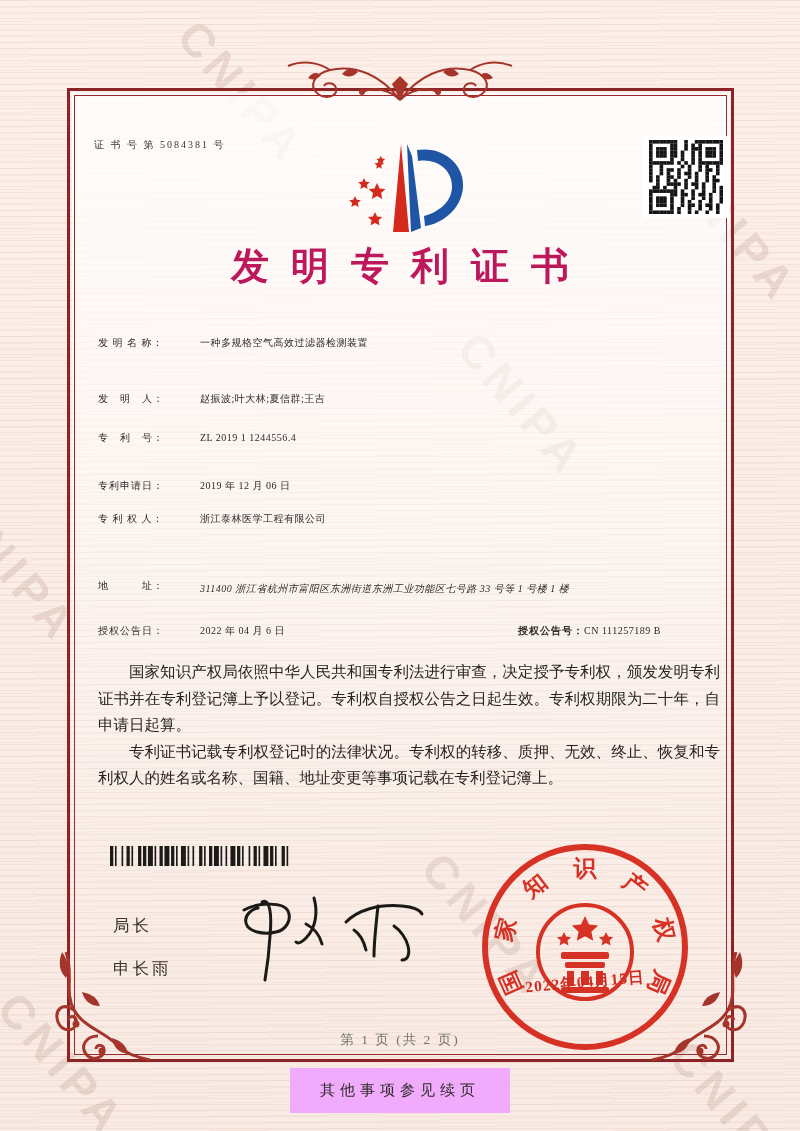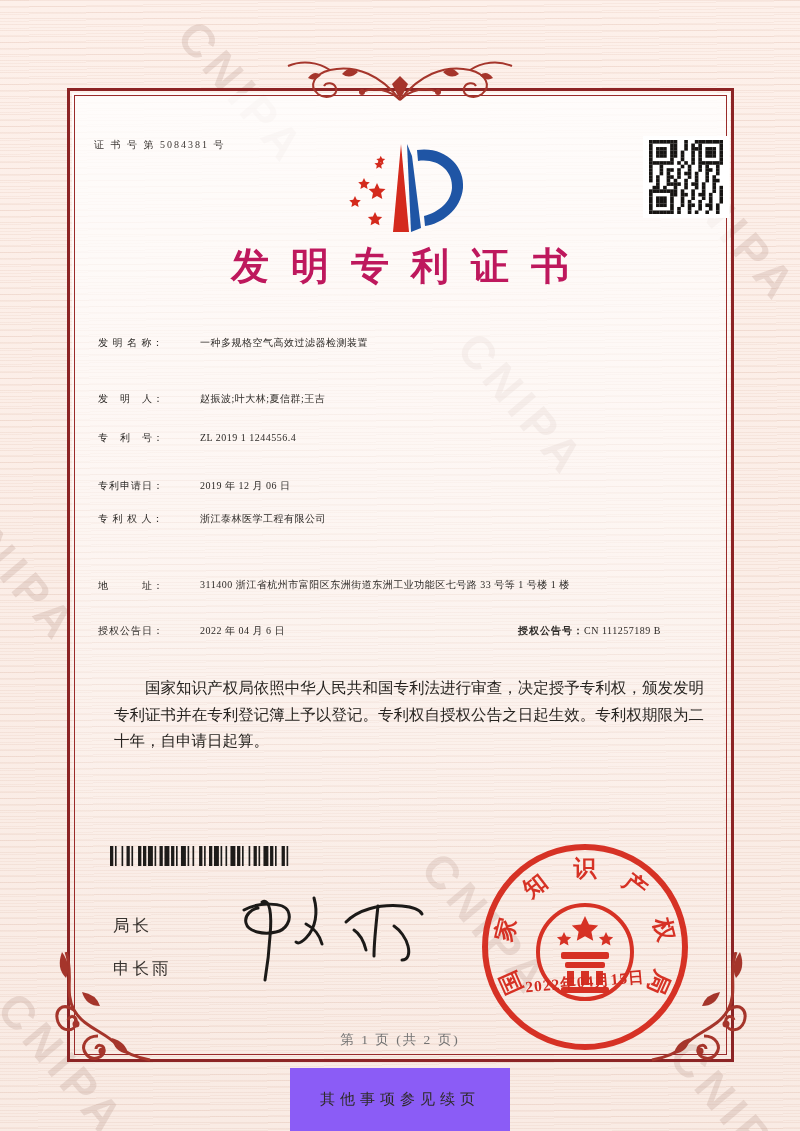--- a/index.html
+++ b/index.html
@@ -27,38 +27,38 @@
   .frame-outer{left:67px;top:88px;width:667px;height:974px;border:3px solid #8c2425;box-sizing:border-box;}
   .frame-inner{left:74px;top:95px;width:653px;height:960px;border:1px solid #9a2b2a;box-sizing:border-box;}
   .cert-no{left:94px;top:138px;font-size:10px;letter-spacing:2px;color:#3c3734;font-family:Liberation Serif, serif;}
   .logo{left:333px;top:126px;}
   .qr{left:643px;top:136px;width:86px;height:82px;background:#fff;display:flex;align-items:center;justify-content:center;}
   .title{left:0;right:0;top:241px;text-align:center;font-size:38px;font-weight:bold;
          letter-spacing:22px;text-indent:22px;color:#be185d;}
   .row{left:98px;font-size:10px;color:#2d2a27;white-space:nowrap;}
   .row .lbl{display:inline-block;width:102px;letter-spacing:1px;color:#2d2a27;}
   .row .val{letter-spacing:0.5px;}
-  .row .val.wrap{display:inline-block;white-space:normal;width:505px;vertical-align:top;line-height:26px;}
+  .row .val.wrap{display:inline-block;white-space:normal;width:505px;vertical-align:top;line-height:34px;font-style:italic;}
   .grant-no{position:absolute;left:420px;top:0;}
   .body-text{left:98px;width:622px;top:659px;font-size:15.5px;line-height:26.5px;
              text-align:justify;color:#272421;}
-  .body-text p{margin:16px;text-indent:2em;}
+  .body-text p{margin:0;text-indent:2em;}
   .barcode{left:110px;top:846px;width:214px;height:20px;}
   .director{left:113px;top:915px;font-family:"Liberation Sans","DejaVu Sans",sans-serif;
             font-size:16.5px;color:#38332f;letter-spacing:3px;}
   .director div{margin-bottom:21px;}
   .sig{left:218px;top:884px;}
   .seal{left:478px;top:840px;width:214px;height:214px;opacity:0.95;}
   .seal-char{position:absolute;font-size:23px;font-weight:bold;color:#d5281b;
              font-family:"Liberation Serif","DejaVu Serif",serif;}
   .seal-date{position:absolute;left:0;right:0;top:132px;text-align:center;font-size:15.5px;
              font-weight:bold;color:#cf2217;letter-spacing:1px;transform:rotate(-5deg);}
   .page-ind{left:0;right:0;top:1031px;text-align:center;font-size:13.5px;letter-spacing:2px;color:#737373;}
   .footer-note{left:0;right:0;top:1068px;text-align:center;}
-  .footer-note span{display:inline-block;background:#8b5cf6;padding:22px 30px;font-size:15px;
+  .footer-note span{display:inline-block;background:#f0abfc;padding:13px 30px;font-size:15px;
                     letter-spacing:5px;color:#2e2b28;}
 </style>
 </head>
 <body>
 
 <span class="wm" style="left:208px;top:10px;">CNIPA</span>
 <span class="wm" style="left:488px;top:322px;">CNIPA</span>
 <span class="wm" style="left:-20px;top:488px;">CNIPA</span>
 <span class="wm" style="left:700px;top:148px;">CNIPA</span>
 <span class="wm" style="left:452px;top:842px;">CNIPA</span>
@@ -392,20 +392,21 @@
 </div>
 <div class="abs row" style="top:624px;">
   <span class="lbl">授权公告日：</span><span class="val">2022 年 04 月 6 日</span>
   <span class="grant-no">
     <span class="lbl" style="width:auto;font-weight:bold;">授权公告号：</span><span class="val">CN 111257189 B</span>
   </span>
 </div>
 
 <div class="abs body-text">
   <p>国家知识产权局依照中华人民共和国专利法进行审查，决定授予专利权，颁发发明专利证书并在专利登记簿上予以登记。专利权自授权公告之日起生效。专利权期限为二十年，自申请日起算。</p>
+  <p>专利证书记载专利权登记时的法律状况。专利权的转移、质押、无效、终止、恢复和专利权人的姓名或名称、国籍、地址变更等事项记载在专利登记簿上。</p>
 </div>
 
 <div class="abs barcode">
   <svg id="barcode-svg" width="214" height="20">
       <rect x="0" y="0" width="3.3" height="20" fill="#1d1b19"></rect>
       <rect x="4.949999999999999" y="0" width="1.65" height="20" fill="#1d1b19"></rect>
       <rect x="11.549999999999999" y="0" width="1.65" height="20" fill="#1d1b19"></rect>
       <rect x="16.5" y="0" width="3.3" height="20" fill="#1d1b19"></rect>
       <rect x="21.45" y="0" width="1.65" height="20" fill="#1d1b19"></rect>
       <rect x="28.049999999999997" y="0" width="3.3" height="20" fill="#1d1b19"></rect>

